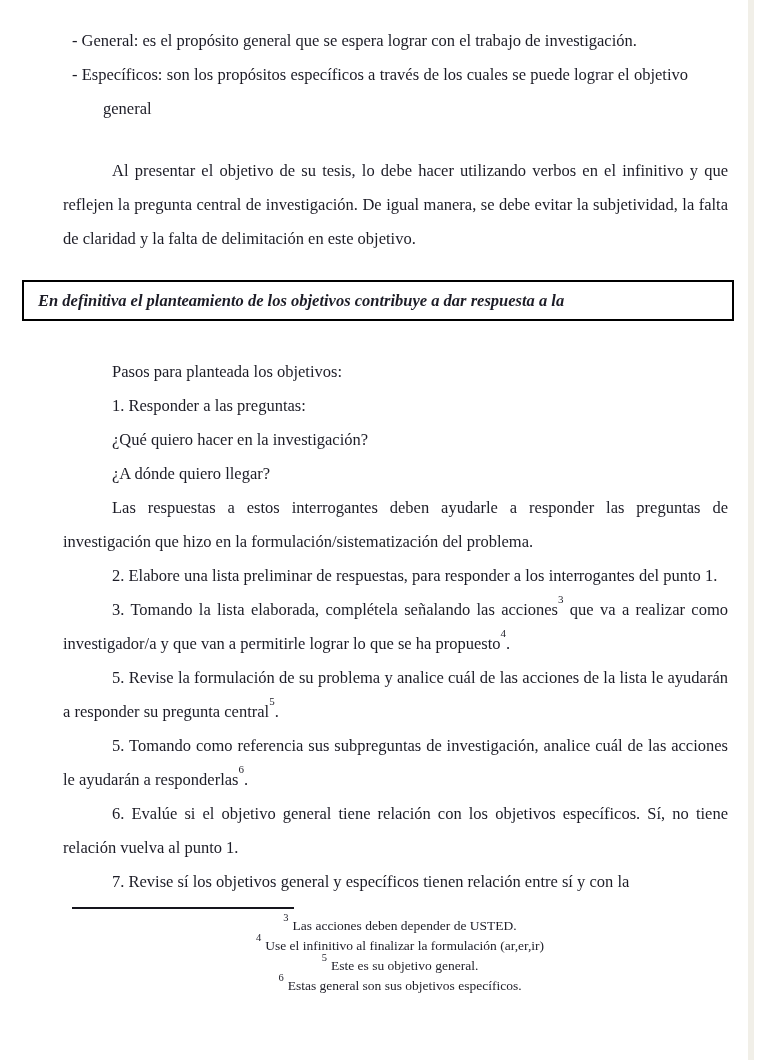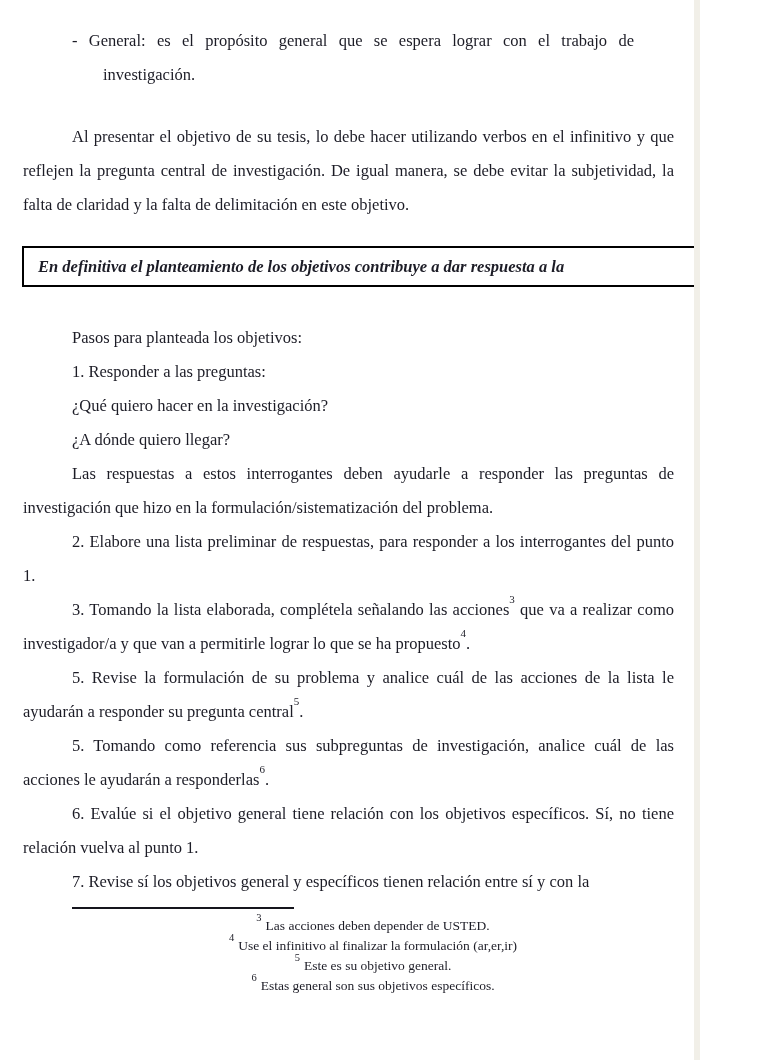--- a/index.html
+++ b/index.html
@@ -2,41 +2,41 @@
 <html><head>
 <meta charset="utf-8">
 <style>
   html, body {
     margin: 0;
     padding: 0;
     background: #ffffff;
   }
   .page {
     position: relative;
-    width: 700px;
+    width: 754px;
     height: 1060px;
     box-sizing: border-box;
     background: #ffffff;
     padding: 24px 26px 0 23px;
     overflow: hidden;
     font-family: "Liberation Serif", "DejaVu Serif", serif;
     font-size: 16.5px;
     line-height: 34px;
     color: #1c1c26;
   }
   .edge-strip {
     position: absolute;
     top: 0;
     right: 0;
     width: 6px;
     height: 100%;
     background: #f1efe8;
   }
   p { margin: 0; text-align: justify; }
-  .indent { text-indent: 49px; }
+  .indent { text-indent: 49px; margin-left: 40px; }
 
   .bullets {
     list-style: none;
     margin: 0;
     padding: 0 40px 0 0;
   }
   .bullets li {
     margin-left: 80px;
     text-indent: -31px;
     text-align: justify;
@@ -88,20 +88,21 @@
 </style>
 </head>
 <body>
 
 <div class="page">
 
   <div class="edge-strip"></div>
 
   <ul class="bullets">
     <li>- General: es el propósito general que se espera lograr con el trabajo de investigación.</li>
+    <li>- Específicos: son los propósitos específicos a través de los cuales se puede lograr el objetivo general</li>
   </ul>
 
   <p class="intro indent">Al presentar el objetivo de su tesis, lo debe hacer utilizando verbos en el infinitivo y que reflejen la pregunta central de investigación. De igual manera, se debe evitar la subjetividad, la falta de claridad y la falta de delimitación en este objetivo.</p>
 
   <div class="callout-box">
     <div class="callout-line">En definitiva el planteamiento de los objetivos contribuye a dar respuesta a la</div>
   </div>
 
   <p class="indent steps-start">Pasos para planteada los objetivos:</p>
   <p class="indent">1. Responder a las preguntas:</p>

